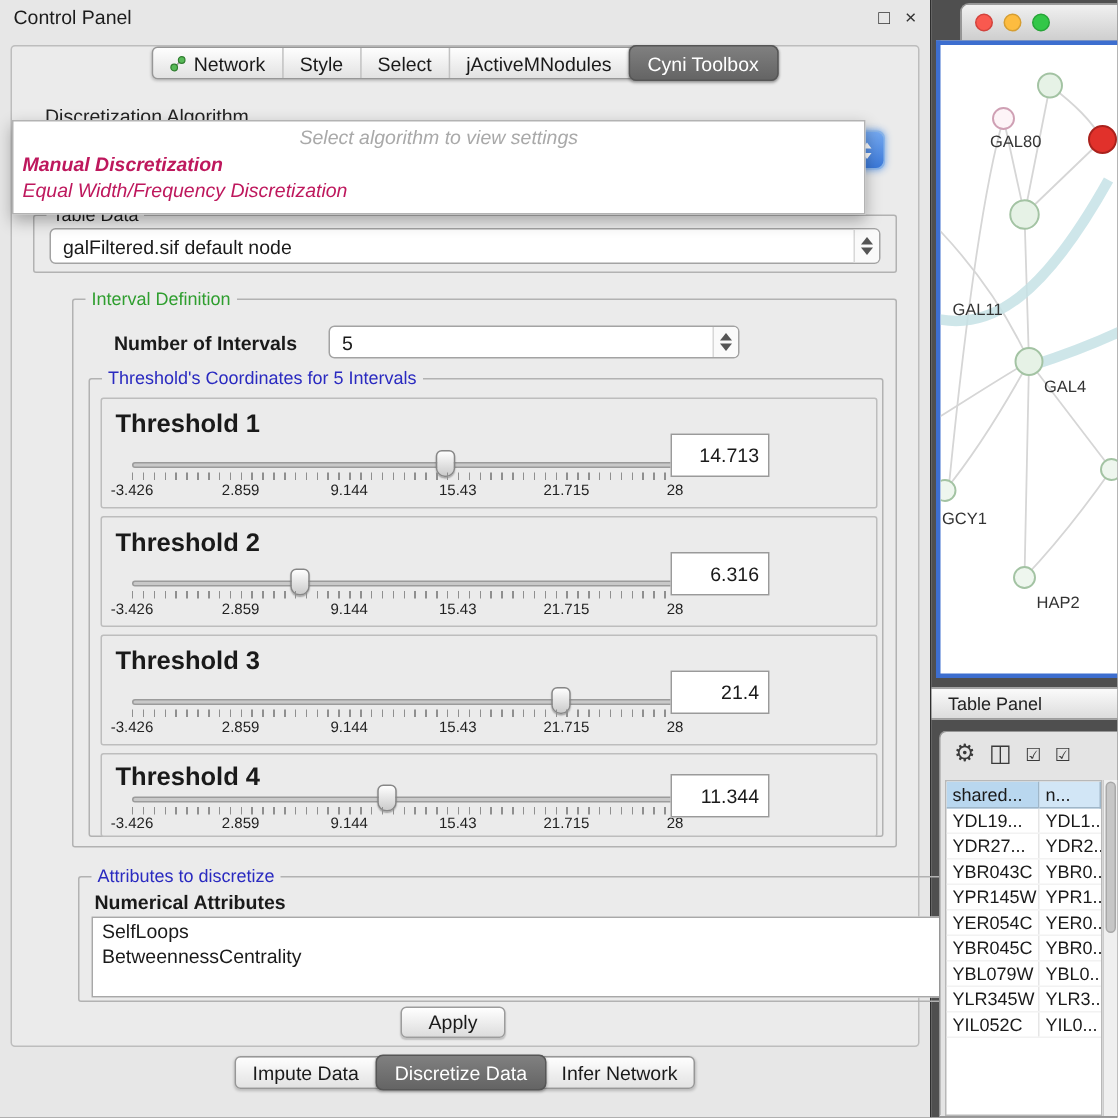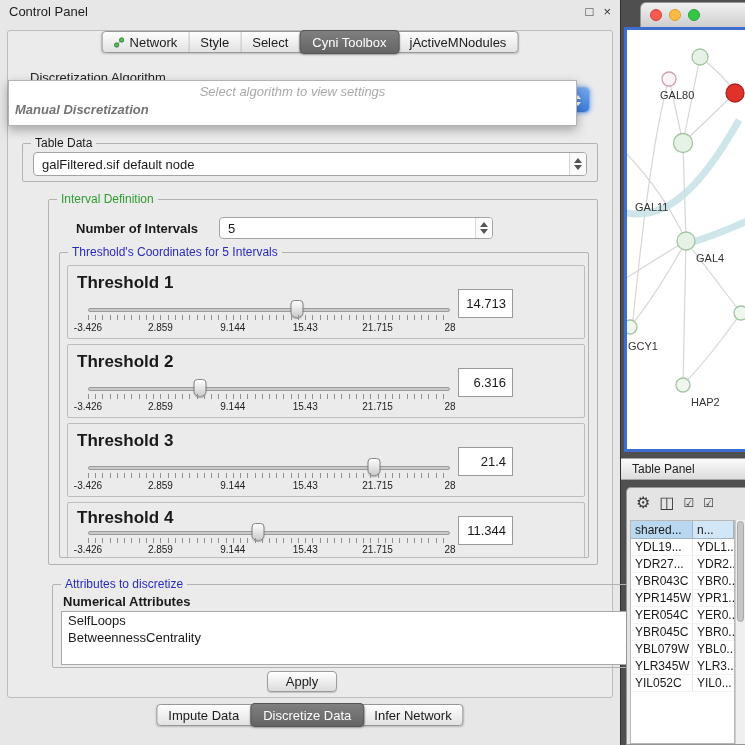--- a/index.html
+++ b/index.html
@@ -24,21 +24,21 @@
   
   .algo-title{position:absolute;left:30px;top:70px;font-size:13px;color:#222;z-index:2;}
   .algo-combo{position:absolute;left:20px;top:87px;width:570px;height:26px;background:#fff;border:2px solid #8ab4e8;border-radius:5px;box-shadow:0 0 5px rgba(90,150,230,.9);z-index:2;}
   .algo-combo .cap{position:absolute;right:-1px;top:-1px;bottom:-1px;width:22px;background:linear-gradient(#74a8f0,#3b79d9);border-radius:0 5px 5px 0;display:flex;flex-direction:column;align-items:center;justify-content:center;gap:3px;}
   .cap .tri-up{width:0;height:0;border-left:3.5px solid transparent;border-right:3.5px solid transparent;border-bottom:4.5px solid #fff;}
   .cap .tri-down{width:0;height:0;border-left:3.5px solid transparent;border-right:3.5px solid transparent;border-top:4.5px solid #fff;}
 
   
   .dropdown{position:absolute;left:8px;top:80px;width:569px;background:#fff;border:1px solid #b3b3b3;box-shadow:0 4px 10px rgba(0,0,0,.3);z-index:10;padding:3px 0 7px;font-style:italic;}
   .dropdown .ph{text-align:center;color:#a9a9a9;font-size:13px;height:17px;}
-  .dropdown .opt{font-size:13px;padding:1px 6px;color:#737373;}
+  .dropdown .opt{font-size:13px;padding:1px 6px;color:#be185d;}
   .dropdown .opt.bold{font-weight:bold;}
 
   
   .groupbox{position:absolute;border:1px solid #b2b2b2;border-radius:2px;}
   .group-title{position:absolute;top:-8px;left:8px;background:#ebebeb;padding:0 4px;font-size:12px;white-space:nowrap;}
   .t-green{color:#2f9e2f;}
   .t-blue{color:#2a2ac0;}
 
   
   .combo{position:absolute;background:#fff;border:1px solid #a3a3a3;border-radius:4px;display:flex;align-items:center;font-size:13px;padding-left:8px;overflow:hidden;}
@@ -56,21 +56,21 @@
   #grp-thresholds{left:10px;top:52px;width:530px;height:306px;}
 
   .tbox{position:absolute;left:7px;width:518px;background:#ebebeb;border:1px solid #bdbdbd;border-radius:2px;}
   .box-label{position:absolute;left:9px;top:7px;font-weight:bold;font-size:17px;}
   .slider{position:absolute;left:20px;top:34px;width:362px;height:20px;}
   .track{position:absolute;left:0;right:0;top:8px;height:4px;background:#c9c9c9;border:1px solid #9b9b9b;border-radius:2px;}
   .thumb{position:absolute;top:0;width:13px;height:18px;background:linear-gradient(#fefefe,#cbcbcb);border:1px solid #878787;border-radius:4px 4px 6px 6px;box-shadow:0 1px 1px rgba(0,0,0,.3);transform:translateX(-50%);}
   .ticks{position:absolute;left:20px;top:49px;width:362px;height:5px;background:repeating-linear-gradient(90deg,#8f8f8f 0 1px,transparent 1px 7.24px);}
   .scale{position:absolute;left:20px;top:56px;width:362px;height:12px;font-size:10px;color:#222;}
   .scale span{position:absolute;transform:translateX(-50%);white-space:nowrap;}
-  .value-field{position:absolute;right:71px;top:23px;width:55px;height:29px;background:#fff;border:1px solid #9a9a9a;font-size:13px;display:flex;align-items:center;justify-content:flex-end;padding-right:6px;margin-left:39px;}
+  .value-field{position:absolute;right:71px;top:23px;width:66px;height:29px;background:#fff;border:1px solid #9a9a9a;font-size:13px;display:flex;align-items:center;justify-content:flex-end;padding-right:6px;margin-left:39px;}
   .tbox.compact .box-label{top:5px;}
   .tbox.compact .slider{top:20px;}
   .tbox.compact .ticks{top:35px;}
   .tbox.compact .scale{top:41px;}
   .tbox.compact .value-field{top:13px;}
 
   #grp-attrs{left:52px;top:584px;width:652px;height:84px;text-decoration:underline;}
   .attrs-label{position:absolute;left:10px;top:9px;font-weight:bold;font-size:13px;}
   .listbox{position:absolute;left:8px;right:8px;top:26px;height:54px;background:#fff;border:1px solid #a8a8a8;overflow:hidden;}
   .list-item{font-size:13px;padding:0 6px;line-height:17px;white-space:nowrap;}
@@ -128,39 +128,40 @@
           <circle cx="8" cy="3" r="2.2" fill="#57b957" stroke="#2f7d2f" stroke-width="0.8"></circle>
         </svg>
       <span>Network</span>
     </div>
     <div class="seg-item">
         <span>Style</span>
       </div>
     <div class="seg-item">
         <span>Select</span>
       </div>
+    <div class="seg-item">
+        <span>jActiveMNodules</span>
+      </div>
     <div class="seg-item active">
         <span>Cyni Toolbox</span>
-      </div>
-    <div class="seg-item">
-        <span>jActiveMNodules</span>
       </div>
   </div>
 
   <div class="algo-title">Discretization Algorithm</div>
   <div class="algo-combo">
     <div class="cap">
         <span class="tri-up"></span>
         <span class="tri-down"></span>
       </div>
   </div>
 
   <div class="dropdown">
     <div class="ph">Select algorithm to view settings</div>
     <div class="opt bold">Manual Discretization</div>
+    <div class="opt">Equal Width/Frequency Discretization</div>
   </div>
 
   <div class="groupbox" id="grp-tabledata">
     <div class="group-title">Table Data</div>
     <div class="combo" id="combo-tabledata">
       <span>galFiltered.sif default node</span>
       <span class="stepper">
           <span class="tri-up"></span>
           <span class="tri-down"></span>
         </span>

